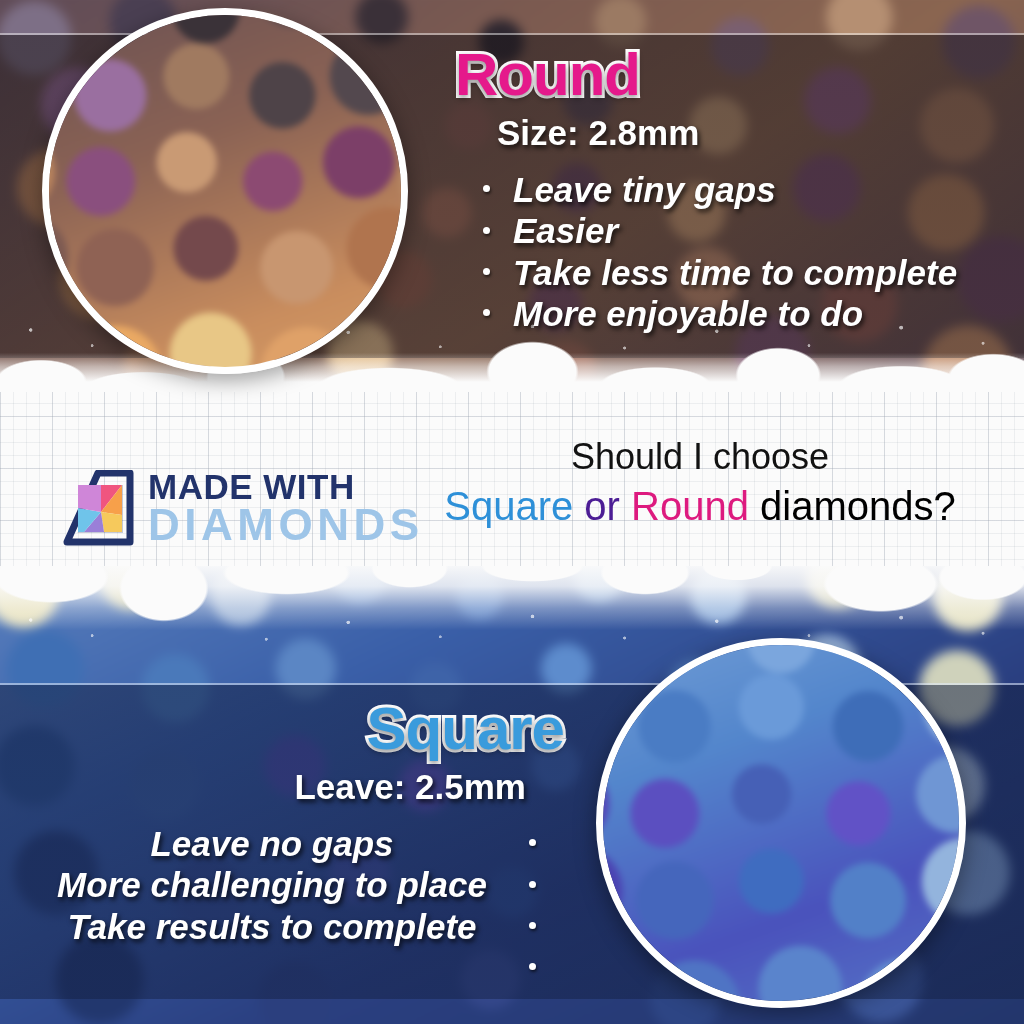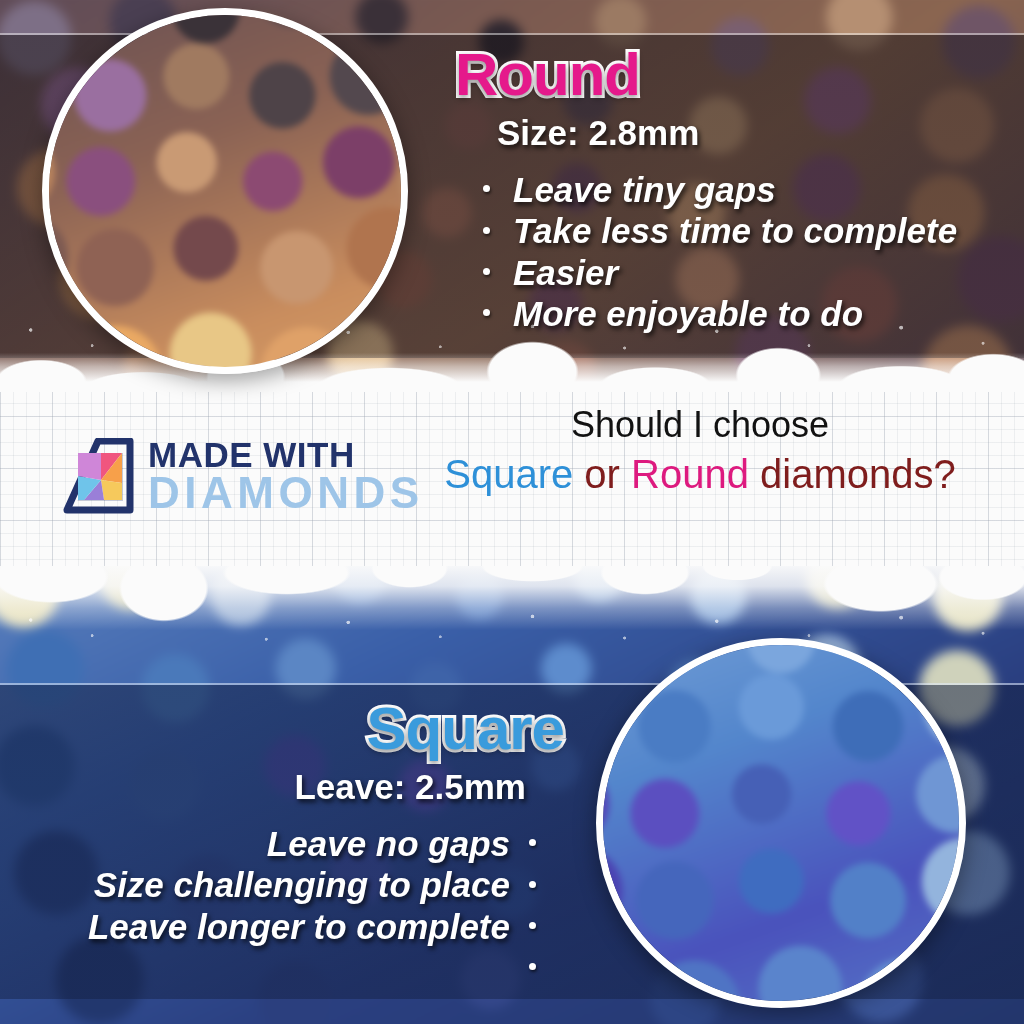--- a/index.html
+++ b/index.html
@@ -260,39 +260,39 @@
   .round-text .size-line{padding-left:42px;}
   .square-text .size-line{padding-right:38px;}
 
   ul.bullets{list-style:none;margin:16px;padding:0;}
   ul.bullets li{
     color:#fff;font-style:italic;font-weight:bold;font-size:35px;line-height:1.18;
     text-shadow:2px 3px 5px rgba(0,0,0,.75);white-space:nowrap;
   }
   .round-text ul.bullets li{padding-left:42px;position:relative;}
   .round-text ul.bullets li .dot{position:absolute;left:12px;top:.46em;width:7px;height:7px;border-radius:50%;background:#fff;box-shadow:1px 2px 3px rgba(0,0,0,.6);}
-  .square-text ul.bullets li{padding-right:38px;position:relative;}
+  .square-text ul.bullets li{padding-right:38px;position:relative;text-align:center;}
   .square-text ul.bullets li .dot{position:absolute;right:12px;top:.46em;width:7px;height:7px;border-radius:50%;background:#fff;box-shadow:1px 2px 3px rgba(0,0,0,.6);}
 
   
-  .mid{position:absolute;left:0;top:376px;width:1024px;height:174px;z-index:5;}
+  .mid{position:absolute;left:0;top:408px;width:1024px;height:174px;z-index:5;}
 
   .brand{position:absolute;left:62px;top:62px;display:flex;align-items:center;gap:14px;}
   .brand-mark{width:72px;height:76px;flex:none;}
   .brand-words{display:flex;flex-direction:column;line-height:.96;}
   .brand-l1{font-size:35px;font-weight:bold;letter-spacing:.5px;color:#22336b;}
   .brand-l2{font-size:44px;font-weight:bold;letter-spacing:4.5px;color:#9ec5e8;}
 
   .question{position:absolute;left:420px;top:28px;width:560px;text-align:center;}
   .q1{font-size:36px;color:#121212;line-height:1.18;}
   .q2{font-size:40px;line-height:1.22;margin-top:4px;}
   .q-square{color:#2e90d8;}
-  .q-or{color:#7f1d1d;}
+  .q-or{color:#4c1d95;}
   .q-round{color:#dd1a7f;}
-  .q-tail{color:#7f1d1d;text-align:right;}
+  .q-tail{color:#000000;text-align:right;}
 </style>
 </head>
 <body>
 
 <div class="stage">
 
   <div class="paper"></div>
 
   <div class="panel panel-round">
     <div class="photo photo-round"></div>
@@ -303,22 +303,22 @@
 
   <div class="lens lens-round">
     <div class="lens-inner macro-round"></div>
   </div>
 
   <div class="round-text">
     <h1 class="title title-round">Round</h1>
     <p class="size-line">Size:  2.8mm</p>
     <ul class="bullets">
       <li><span class="dot"></span><span>Leave tiny gaps</span></li>
+      <li><span class="dot"></span><span>Easier</span></li>
       <li><span class="dot"></span><span>Take less time to complete</span></li>
-      <li><span class="dot"></span><span>Easier</span></li>
       <li><span class="dot"></span><span>More enjoyable to do</span></li>
     </ul>
   </div>
 
   <div class="mid">
 
     <div class="brand">
       <svg class="brand-mark" viewBox="0 0 72 76">
         <path d="M36 3 L68 3 L68 72 L5 72 Z" fill="none" stroke="#22336b" stroke-width="7" stroke-linejoin="round"></path>
         <path d="M38 16 L60 16 L60 62 L17 62 Z" fill="none" stroke="#22336b" stroke-width="2" opacity=".25"></path>
@@ -352,19 +352,19 @@
 
   <div class="lens lens-square">
     <div class="lens-inner macro-square"></div>
   </div>
 
   <div class="square-text">
     <h1 class="title title-square">Square</h1>
     <p class="size-line">Leave:  2.5mm</p>
     <ul class="bullets">
       <li><span>Leave no gaps</span><span class="dot"></span></li>
-      <li><span>Size challenging to place</span><span class="dot"></span></li>
-      <li><span>Leave longer to complete</span><span class="dot"></span></li>
+      <li><span>More challenging to place</span><span class="dot"></span></li>
+      <li><span>Take results to complete</span><span class="dot"></span></li>
       <li><span class="dot"></span></li>
     </ul>
   </div>
 
 </div>
 
 </body></html>

